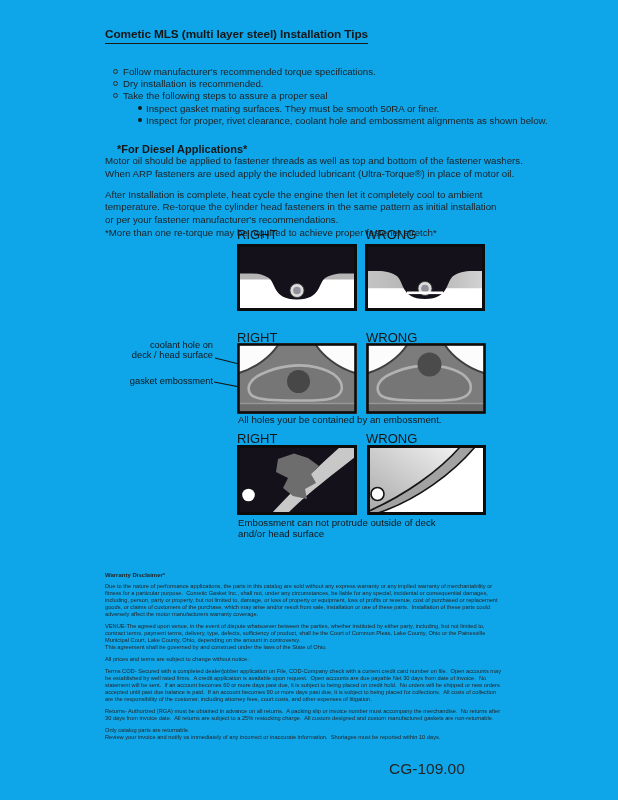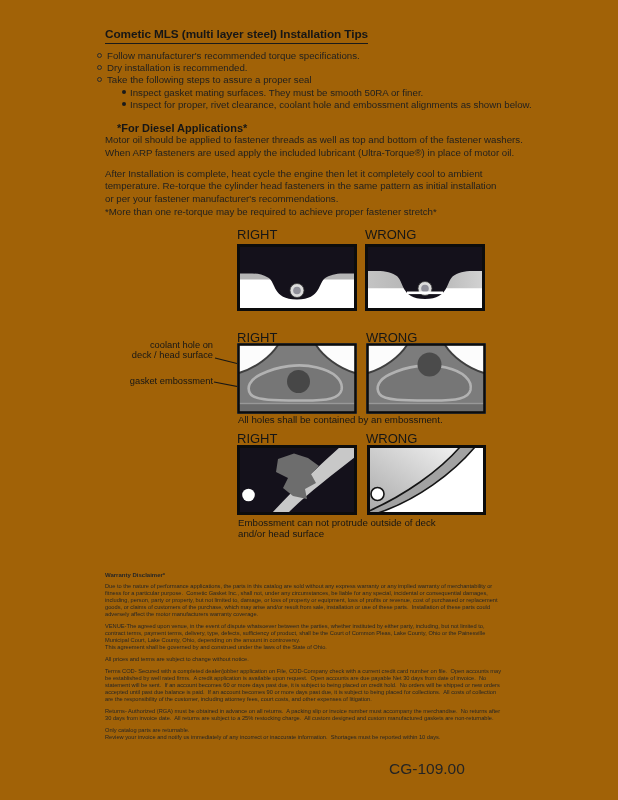--- a/index.html
+++ b/index.html
@@ -1,26 +1,26 @@
 <!DOCTYPE html>
 <html><head>
 <meta charset="utf-8">
 <style>
   html,body{margin:0;padding:0;background:#ffffff;}
   #page{
-    position:relative;width:618px;height:800px;background:#a16207;overflow:hidden;
+    position:relative;width:618px;height:800px;background:#0ea5e9;overflow:hidden;
     font-family:"Liberation Sans","DejaVu Sans",sans-serif;color:#1f1f1f;text-decoration:underline;
   }
   
   #topcontent{position:absolute;left:97px;top:24px;width:430px;}
   #topcontent h1{
     font-size:11.8px;font-weight:bold;letter-spacing:-0.1px;margin:0 0 6px 8px;
     display:inline-block;border-bottom:1.6px solid #1a1a1a;padding-bottom:2px;color:#161616;
   }
-  .blist{margin:0;padding:0;}
+  .blist{margin:16px;padding:0;}
   .b-item{font-size:9.7px;line-height:12.2px;white-space:nowrap;}
   .b-item.sub{padding-left:25px;}
   .dot{display:inline-block;border-radius:50%;vertical-align:1.5px;}
   .dot.hollow{width:3px;height:3px;border:1px solid #2c2c2c;margin-right:5px;}
   .dot.solid{width:4px;height:4px;background:#1a1a1a;margin-right:4px;}
   #topcontent h2{font-size:11px;font-weight:bold;margin:11px 0 0 20px;color:#161616;}
   .body{font-size:9.7px;line-height:12.8px;margin:8px 0 0 8px;white-space:pre;}
   .body.first{margin-top:0;}
   .body.note{margin-top:0;}
   
@@ -125,21 +125,21 @@
       <rect x="2" y="59.8" width="116" height="1.4" fill="#989898"></rect>
       <path d="M2,2 L41,2 C34,13 19,25 2,30 Z" fill="#fcfcfc"></path>
       <path d="M41,2 C34,13 19,25 2,30" fill="none" stroke="#3f3f3f" stroke-width="2"></path>
       <path d="M118,2 L79,2 C86,13 101,25 118,30 Z" fill="#fcfcfc"></path>
       <path d="M79,2 C86,13 101,25 118,30" fill="none" stroke="#3f3f3f" stroke-width="2"></path>
       <path d="M13.5,51 C9,44.5 13,36.5 23.5,31.5 C41,23 62,20 80,24.5 C97.5,28.5 106.5,37.5 104.5,47 C102.5,55.5 91,57.5 67,57.5 C43,57.5 18,58 13.5,51 Z" fill="#767676" stroke="#b2b2b2" stroke-width="2.6"></path>
       <circle cx="63.5" cy="21.5" r="12" fill="#4b4b4b"></circle>
       <rect x="1.5" y="1.5" width="117" height="68" fill="none" stroke="#0c0c0c" stroke-width="2.6"></rect>
     </svg>
   </div>
-  <div class="fcap" style="left:238px;top:414px">All holes shall be contained by an embossment.</div>
+  <div class="fcap" style="left:238px;top:414px">All holes your be contained by an embossment.</div>
 
   <div class="fh" style="left:237px;top:431px">RIGHT</div>
   <div class="fh" style="left:366px;top:431px">WRONG</div>
 
   <div class="fbox" style="left:237px;top:445px">
     <svg width="120" height="70" viewBox="0 0 120 70">
       <rect x="0" y="0" width="120" height="70" fill="#14111b"></rect>
       <path d="M103,2 L118,2 L118,12 C95,30 70,49 51,68 L35,68 C57,44 82,21 103,2 Z" fill="#c8c8c8"></path>
       <polygon points="41,14 57,8.5 71,13 82,21 74,29 79,38 68,44 70,54 56,51 46,43 51,33 39,27" fill="#6d6d6d"></polygon>
       <circle cx="11.5" cy="50" r="6.3" fill="#ffffff"></circle>

